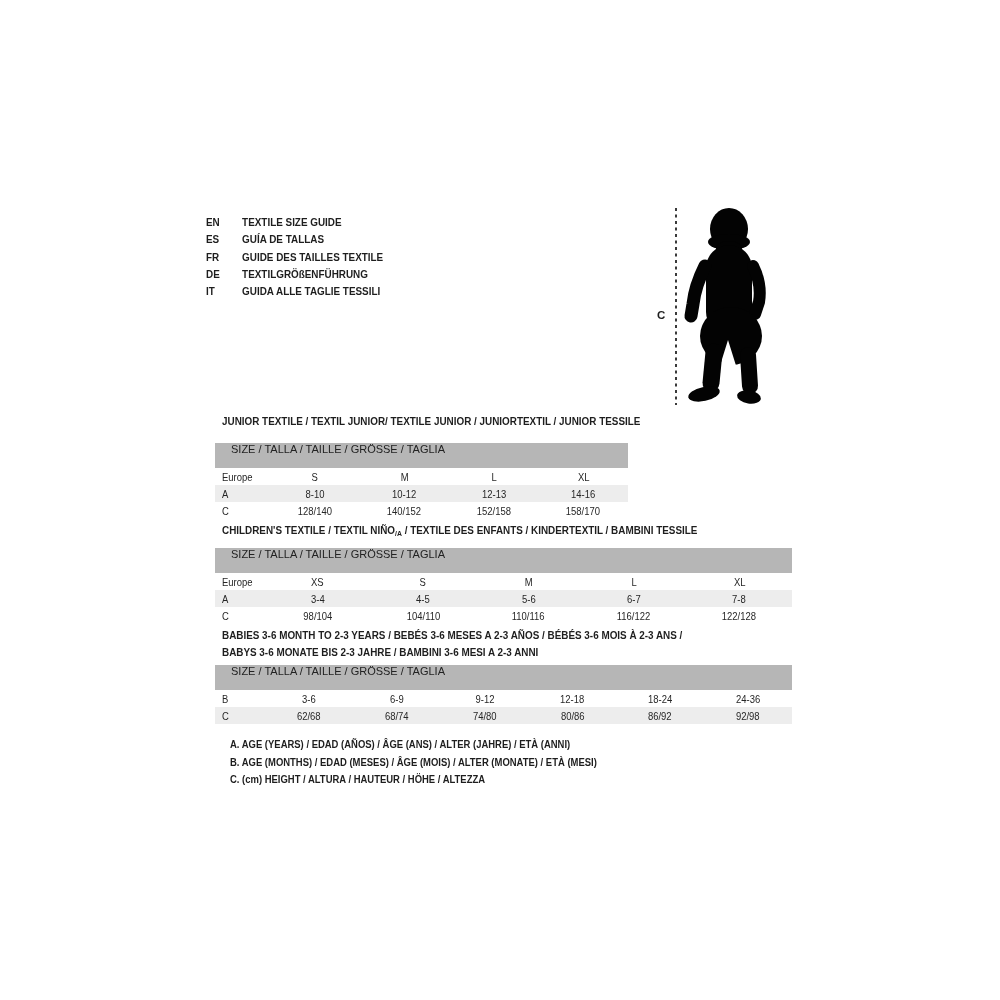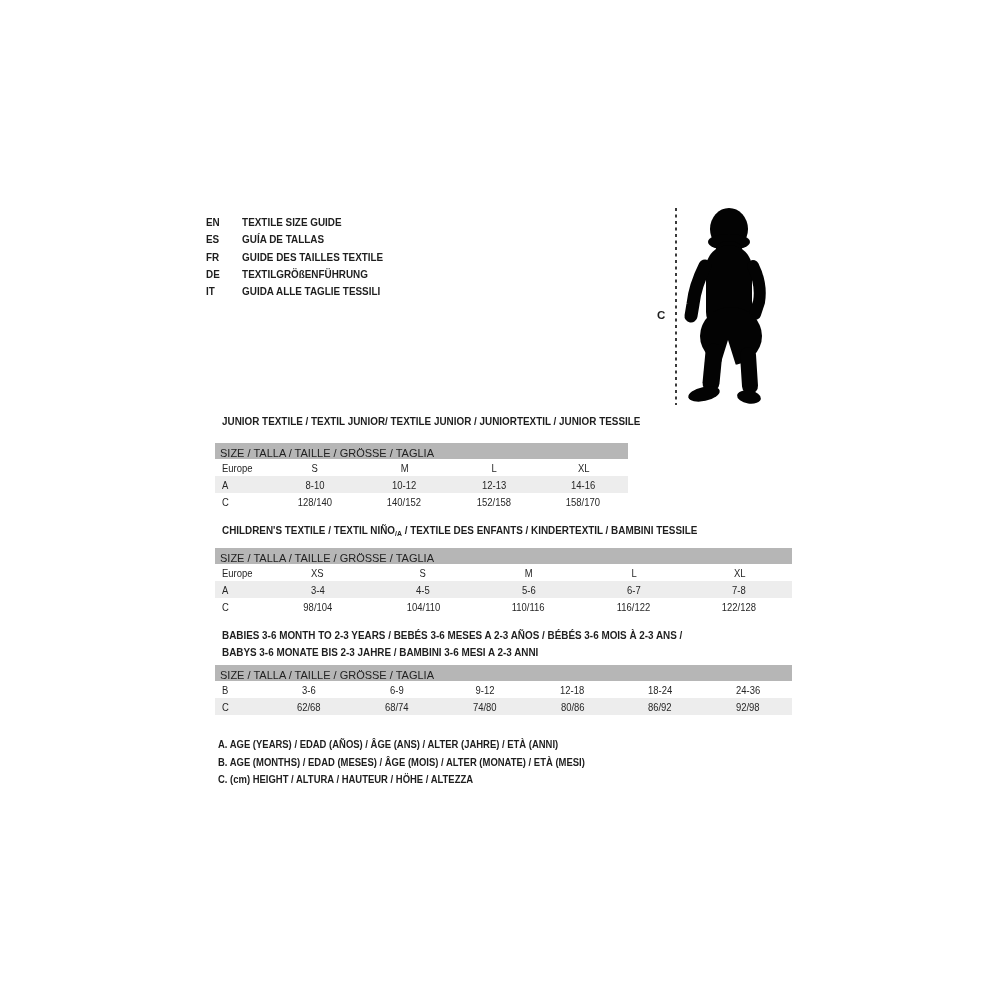--- a/index.html
+++ b/index.html
@@ -18,38 +18,38 @@
   .lang-code{display:inline-block;width:42px;}
 
   
   #figure-svg{left:650px;top:200px;}
 
   
   .size-table{position:absolute;}
   .t-title{position:absolute;top:0;left:7px;font-size:11.5px;font-weight:bold;line-height:13px;white-space:nowrap;transform:scaleX(.86);transform-origin:0 0;}
   .t-title2{line-height:17px;}
   .t-grid{position:absolute;left:0;right:0;}
-  .t-bar{height:16px;background:var(--bar,#b6b6b6);display:flex;align-items:flex-end;padding-left:5px;box-sizing:border-box;font-size:11px;color:#222;}
+  .t-bar{height:25px;background:var(--bar,#b6b6b6);display:flex;align-items:flex-start;padding-left:16px;box-sizing:border-box;font-size:11px;color:#222;}
   .t-row{height:17px;display:flex;align-items:center;font-size:11px;color:#262626;}
   .t-row.alt{background:var(--alt,#ededed);}
   .t-row .lbl{box-sizing:border-box;padding-left:7px;text-align:left;flex:none;}
   .t-row .val{flex:1;text-align:center;}
   #table-junior{left:215px;top:415px;width:413px;}
   #table-junior .t-grid{top:28px;}
   #table-junior .lbl{width:55px;}
   #table-children{left:215px;top:524px;width:577px;}
   #table-children .t-grid{top:24px;}
   #table-children .lbl{width:50px;}
   #table-babies{left:215px;top:627px;width:577px;}
   #table-babies .t-grid{top:38px;}
   #table-babies .lbl{width:50px;}
   .sub{font-size:8px;vertical-align:-2px;}
 
   
-  #footnotes{left:218px;top:736px;}
+  #footnotes{left:230px;top:736px;}
   .fn-line{font-size:11px;font-weight:bold;line-height:17.5px;transform:scaleX(.86);transform-origin:0 50%;white-space:nowrap;}
 </style>
 </head>
 <body>
 
 <div id="lang" class="abs">
   <div class="lang-row">
     <span class="lang-code">EN</span><span>TEXTILE SIZE GUIDE</span>
   </div>
   <div class="lang-row">

